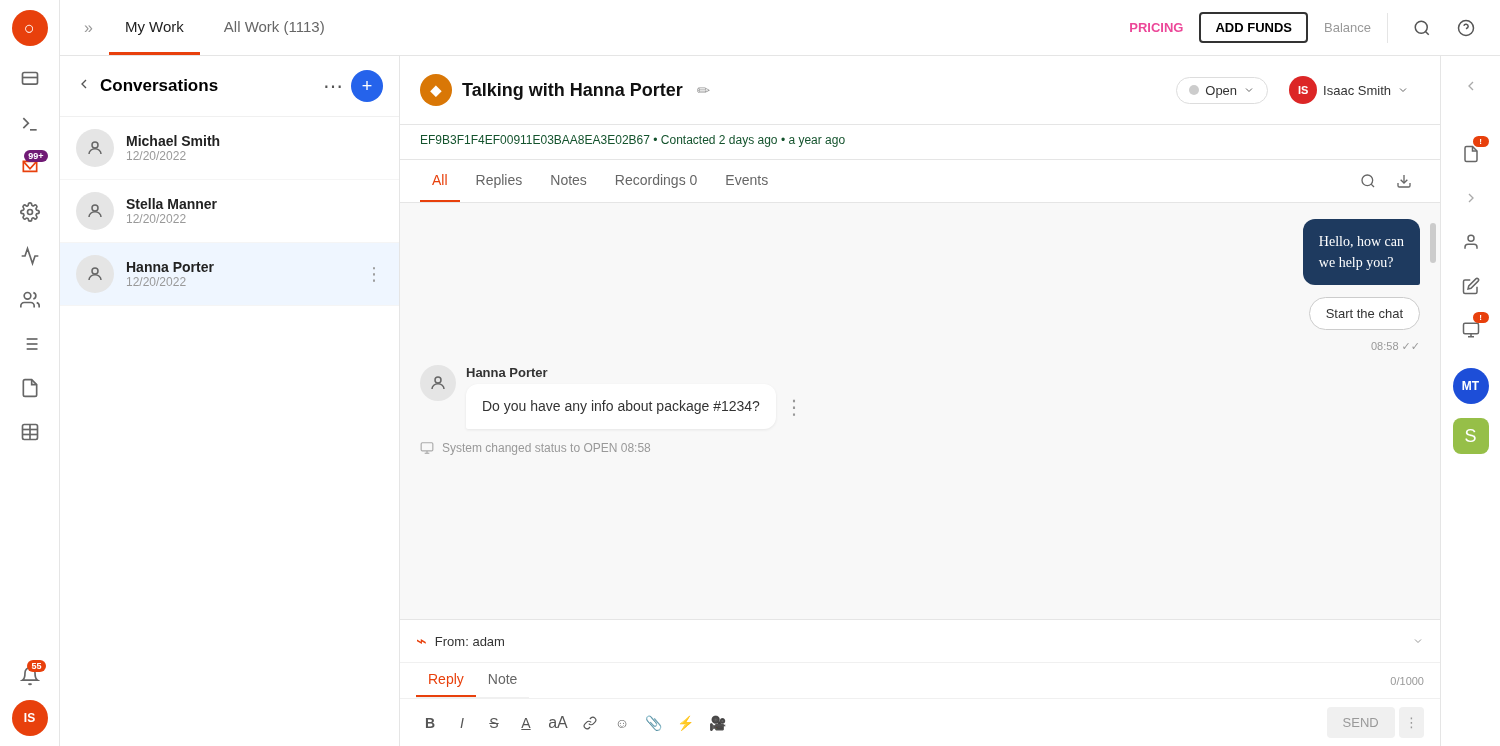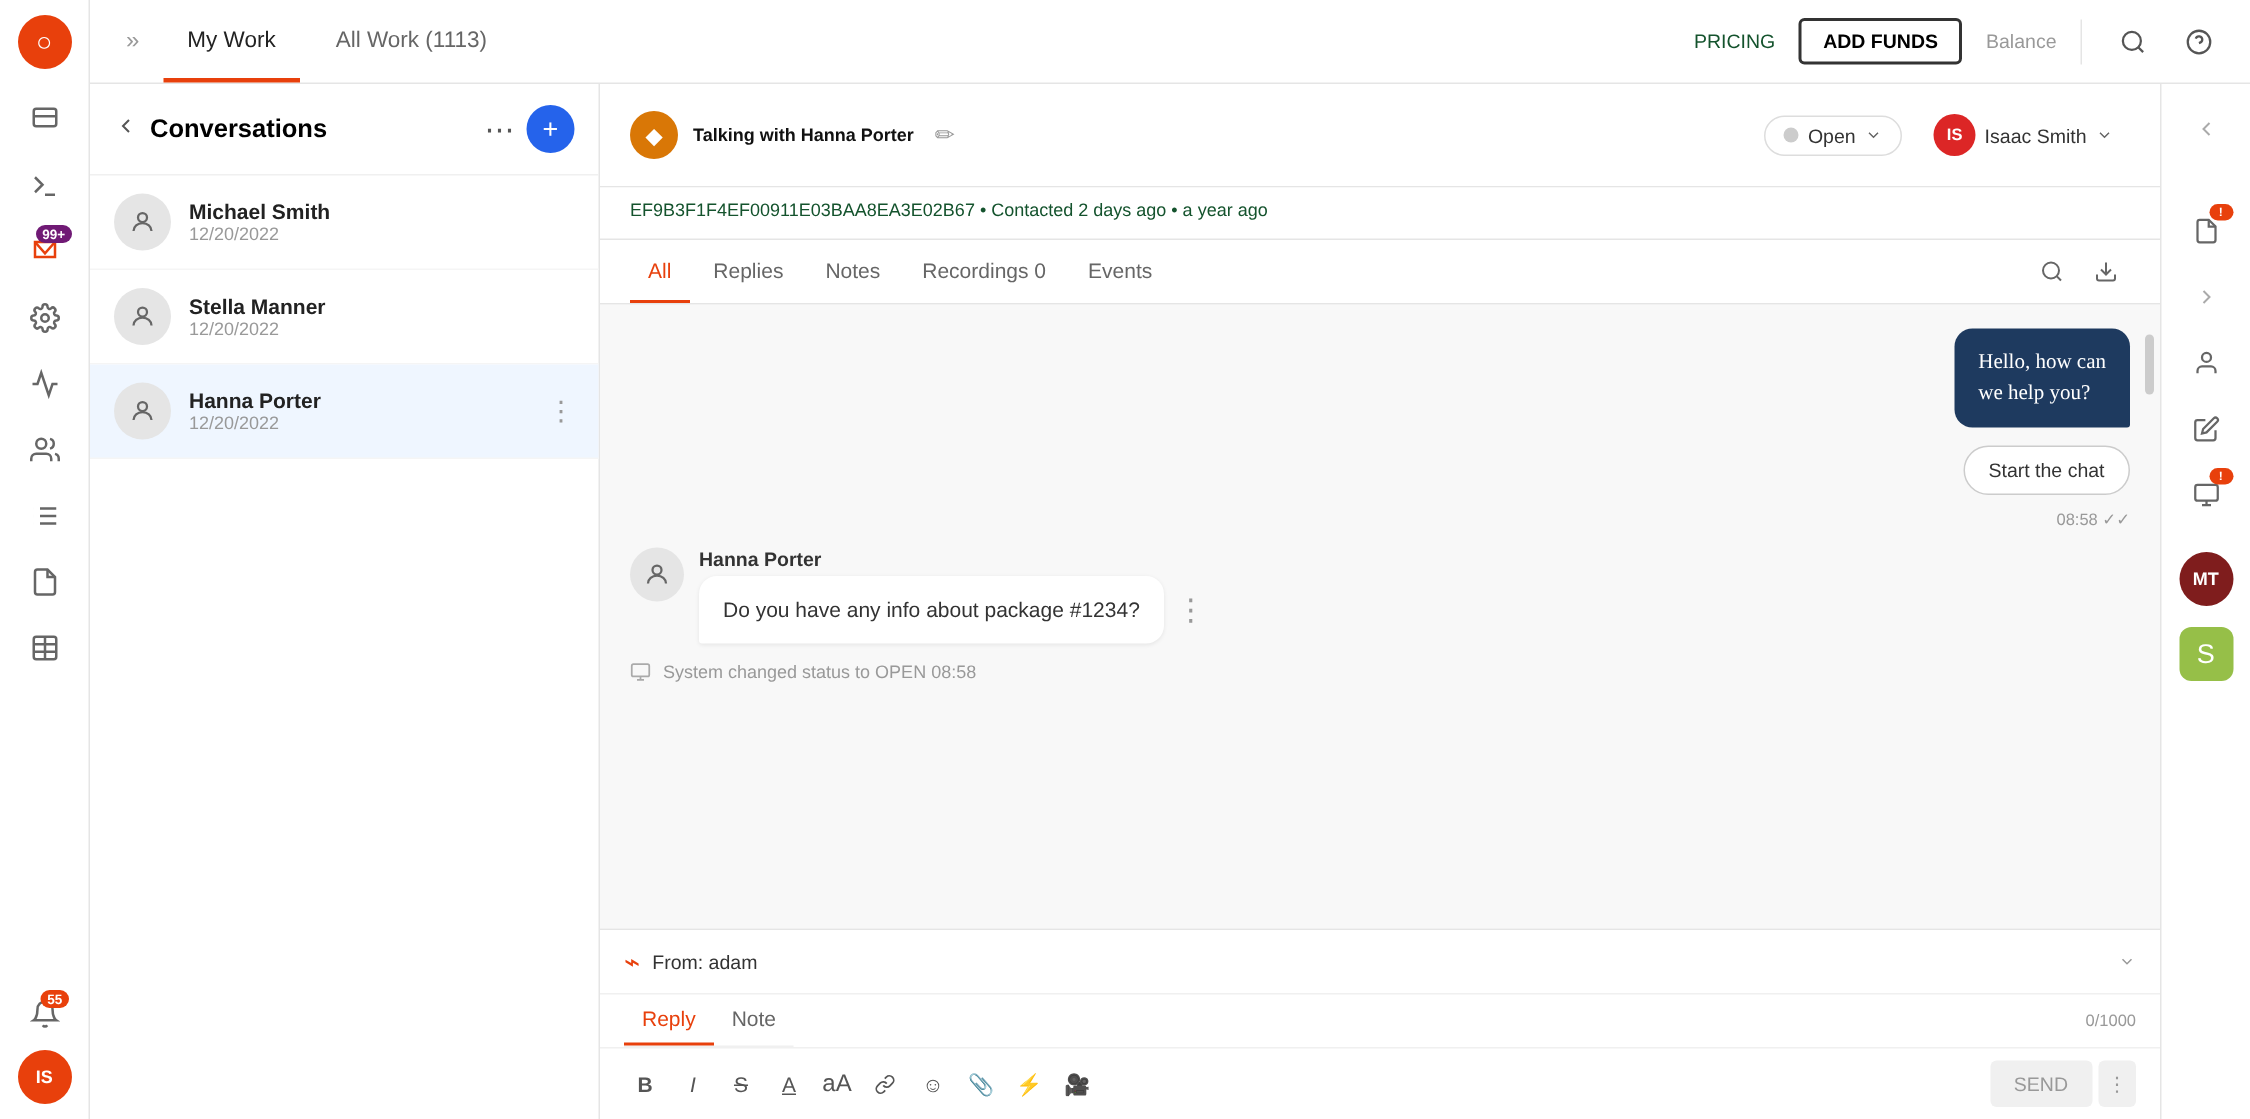--- a/index.html
+++ b/index.html
@@ -32,21 +32,21 @@
       display: flex; align-items: center; padding: 0 16px; gap: 8px; flex-shrink: 0;
     }
     .nav-chevron { color: #999; cursor: pointer; font-size: 16px; padding: 4px 8px; }
     .nav-tab {
       padding: 8px 16px; font-size: 15px; font-weight: 500; cursor: pointer;
       border-bottom: 3px solid transparent; height: 100%; display: flex; align-items: center;
     }
     .nav-tab.active { color: #222; border-bottom-color: #e8400c; }
     .nav-tab.inactive { color: #666; }
     .nav-spacer { flex: 1; }
-    .nav-pricing { font-weight: 400; color: #14532d; font-size: 13px; cursor: pointer; padding: 0 8px; margin-left: 12px; }
+    .nav-pricing { font-weight: 700; color: #ec4899; font-size: 13px; cursor: pointer; padding: 0 8px; margin-left: 12px; }
     .add-funds-btn {
       border: 2px solid #333; padding: 6px 14px; border-radius: 4px; font-weight: 600;
       font-size: 13px; cursor: pointer; background: white;
     }
     .balance-text { color: #999; font-size: 13px; margin-left: 8px; }
     .nav-divider { width: 1px; height: 30px; background: #e5e5e5; margin: 0 8px; }
     .nav-icon-btn { width: 36px; height: 36px; display: flex; align-items: center; justify-content: center; cursor: pointer; color: #555; font-size: 18px; }
 
     
     .content-row { display: flex; flex: 1; overflow: hidden; }
@@ -83,21 +83,21 @@
     
     .chat-area { flex: 1; display: flex; flex-direction: column; overflow: hidden; background: #f8f8f8; }
     .chat-header {
       background: #fff; padding: 14px 20px; border-bottom: 1px solid #e5e5e5;
       display: flex; align-items: center; gap: 10px; flex-shrink: 0;
     }
     .chat-icon {
       width: 32px; height: 32px; background: #d97706; border-radius: 50%;
       display: flex; align-items: center; justify-content: center; color: white; font-size: 14px; font-weight: bold;
     }
-    .chat-title { font-size: 12px; font-weight: 700; color: #111; }
+    .chat-title { font-size: 18px; font-weight: 700; color: #111; }
     .edit-icon { color: #999; cursor: pointer; font-size: 16px; margin-left: 4px; }
     .chat-header-spacer { flex: 1; }
     .status-btn {
       display: flex; align-items: center; gap: 6px; border: 1px solid #ddd; border-radius: 20px;
       padding: 5px 12px; cursor: pointer; font-size: 13px; color: #333;
     }
     .status-dot { width: 10px; height: 10px; border-radius: 50%; background: #ccc; }
     .agent-btn {
       display: flex; align-items: center; gap: 6px; border: 1px solid transparent;
       padding: 5px 10px; cursor: pointer; font-size: 13px; color: #333;
@@ -181,21 +181,21 @@
     .right-sidebar {
       width: 60px; background: #fff; border-left: 1px solid #e5e5e5;
       display: flex; flex-direction: column; align-items: center; padding: 10px 0; gap: 4px;
     }
     .right-sidebar-btn {
       width: 40px; height: 40px; display: flex; align-items: center; justify-content: center;
       border-radius: 8px; cursor: pointer; color: #666; font-size: 16px; position: relative;
     }
     .right-sidebar-btn .badge { background: #e8400c; }
     .right-sidebar-avatar {
-      width: 36px; height: 36px; border-radius: 50%; background: #7f1d1d;
+      width: 36px; height: 36px; border-radius: 50%; background: #1d4ed8;
       display: flex; align-items: center; justify-content: center; color: white; font-size: 12px; font-weight: 600;
     }
     .shopify-icon {
       width: 36px; height: 36px; background: #96bf48; border-radius: 8px;
       display: flex; align-items: center; justify-content: center; color: white; font-size: 18px;
     }
 
     .messages-scroll-area {
       flex: 1; overflow-y: auto; padding: 16px 20px; display: flex; flex-direction: column; gap: 12px; position: relative;
     }

